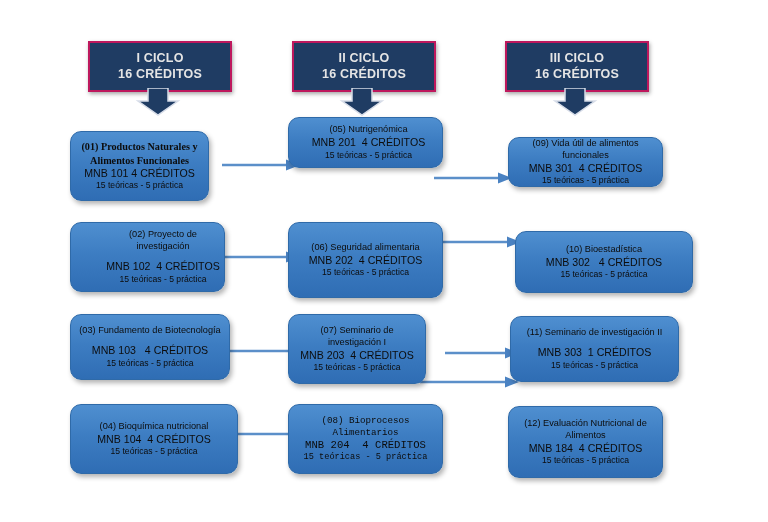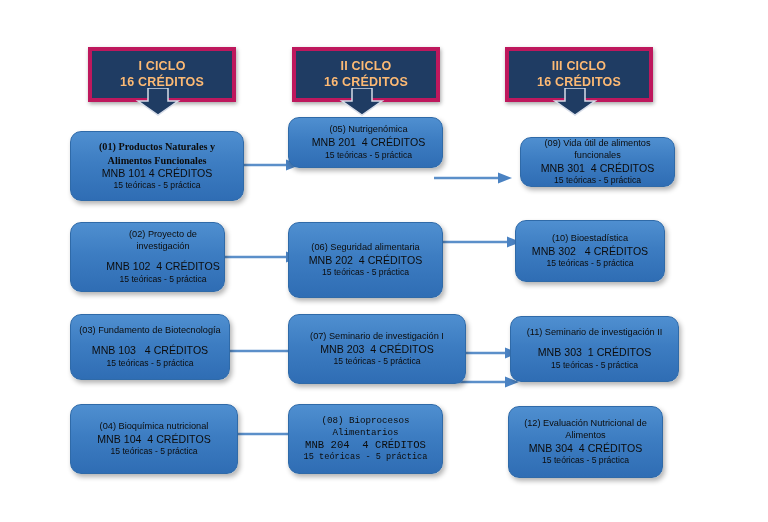--- a/index.html
+++ b/index.html
@@ -22,33 +22,32 @@
   
   .cycle {
     position: absolute;
     box-sizing: border-box;
   }
   .cycle-box {
     position: relative;
     width: 100%;
     height: 47px;
     background: #1f3c63;
-    border: 4px solid #be185d;
+    border: 2px solid #be185d;
     box-shadow: 1px 2px 4px rgba(0,0,0,0.35);
     display: flex;
     flex-direction: column;
     align-items: center;
     justify-content: center;
-    color: #fdba74;
+    color: #e5e5e5;
     font-weight: bold;
     font-size: 12.5px;
     line-height: 1.22;
     letter-spacing: 0.2px;
     text-align: center;
-    margin-top: 6px;
   }
   .cycle-arrow {
     position: absolute;
     left: 50%;
     top: 47px;
     transform: translateX(-50%);
     width: 46px;
     height: 28px;
   }
 
@@ -163,21 +162,21 @@
   <svg class="conn" style="left:420px; top:375px; width:101px; height:14px;" viewBox="0 0 101 14">
     <line x1="0" y1="7" x2="85" y2="7" stroke="#5b8fc9" stroke-width="2.6"></line>
     <polygon points="85,1.5 99,7 85,12.5" fill="#4a82c2"></polygon>
   </svg>
 
   <svg class="conn" style="left:230px; top:427px; width:76px; height:14px;" viewBox="0 0 76 14">
     <line x1="0" y1="7" x2="60" y2="7" stroke="#5b8fc9" stroke-width="2.6"></line>
     <polygon points="60,1.5 74,7 60,12.5" fill="#4a82c2"></polygon>
   </svg>
 
-  <div class="course" style="left:70px; top:131px; width:174px; height:70px;">
+  <div class="course" style="left:70px; top:131px; width:139px; height:70px;">
     <div class="c-title serif">(01)  Productos Naturales y Alimentos Funcionales</div>
     <div class="c-code">MNB 101 4 CRÉDITOS</div>
     <div class="c-hours">15 teóricas - 5 práctica</div>
   </div>
 
   <div class="course" style="left:70px; top:222px; width:155px; height:70px;padding-left:37px;">
     <div class="c-title">(02) Proyecto de investigación</div>
     <div class="c-gap"></div>
     <div class="c-code">MNB 102  4 CRÉDITOS</div>
     <div class="c-hours">15 teóricas - 5 práctica</div>
@@ -201,50 +200,50 @@
     <div class="c-code">MNB 201  4 CRÉDITOS</div>
     <div class="c-hours">15 teóricas - 5 práctica</div>
   </div>
 
   <div class="course" style="left:288px; top:222px; width:155px; height:76px;">
     <div class="c-title">(06) Seguridad alimentaria</div>
     <div class="c-code">MNB 202  4 CRÉDITOS</div>
     <div class="c-hours">15 teóricas - 5 práctica</div>
   </div>
 
-  <div class="course" style="left:288px; top:314px; width:178px; height:70px;">
+  <div class="course" style="left:288px; top:314px; width:138px; height:70px;">
     <div class="c-title">(07) Seminario de investigación I</div>
     <div class="c-code">MNB 203  4 CRÉDITOS</div>
     <div class="c-hours">15 teóricas - 5 práctica</div>
   </div>
 
   <div class="course" style="left:288px; top:404px; width:155px; height:70px;font-family:Liberation Mono, monospace;">
     <div class="c-title">(08) Bioprocesos Alimentarios</div>
     <div class="c-code">MNB 204  4 CRÉDITOS</div>
     <div class="c-hours">15 teóricas - 5 práctica</div>
   </div>
 
-  <div class="course" style="left:508px; top:137px; width:155px; height:50px;margin-left:12px;">
+  <div class="course" style="left:508px; top:137px; width:155px; height:50px;">
     <div class="c-title">(09) Vida útil de alimentos funcionales</div>
     <div class="c-code">MNB 301  4 CRÉDITOS</div>
     <div class="c-hours">15 teóricas - 5 práctica</div>
   </div>
 
-  <div class="course" style="left:515px; top:220px; width:150px; height:62px;">
+  <div class="course" style="left:515px; top:231px; width:178px; height:62px;">
     <div class="c-title">(10) Bioestadística</div>
     <div class="c-code">MNB 302   4 CRÉDITOS</div>
     <div class="c-hours">15 teóricas - 5 práctica</div>
   </div>
 
   <div class="course" style="left:510px; top:316px; width:169px; height:66px;">
     <div class="c-title">(11) Seminario de investigación II</div>
     <div class="c-gap"></div>
     <div class="c-code">MNB 303  1 CRÉDITOS</div>
     <div class="c-hours">15 teóricas - 5 práctica</div>
   </div>
 
   <div class="course" style="left:508px; top:406px; width:155px; height:72px;">
     <div class="c-title">(12) Evaluación Nutricional de Alimentos</div>
-    <div class="c-code">MNB 304  4 CRÉDITOS</div>
+    <div class="c-code">MNB 184  4 CRÉDITOS</div>
     <div class="c-hours">15 teóricas - 5 práctica</div>
   </div>
 
 </div>
 
 </body></html>

